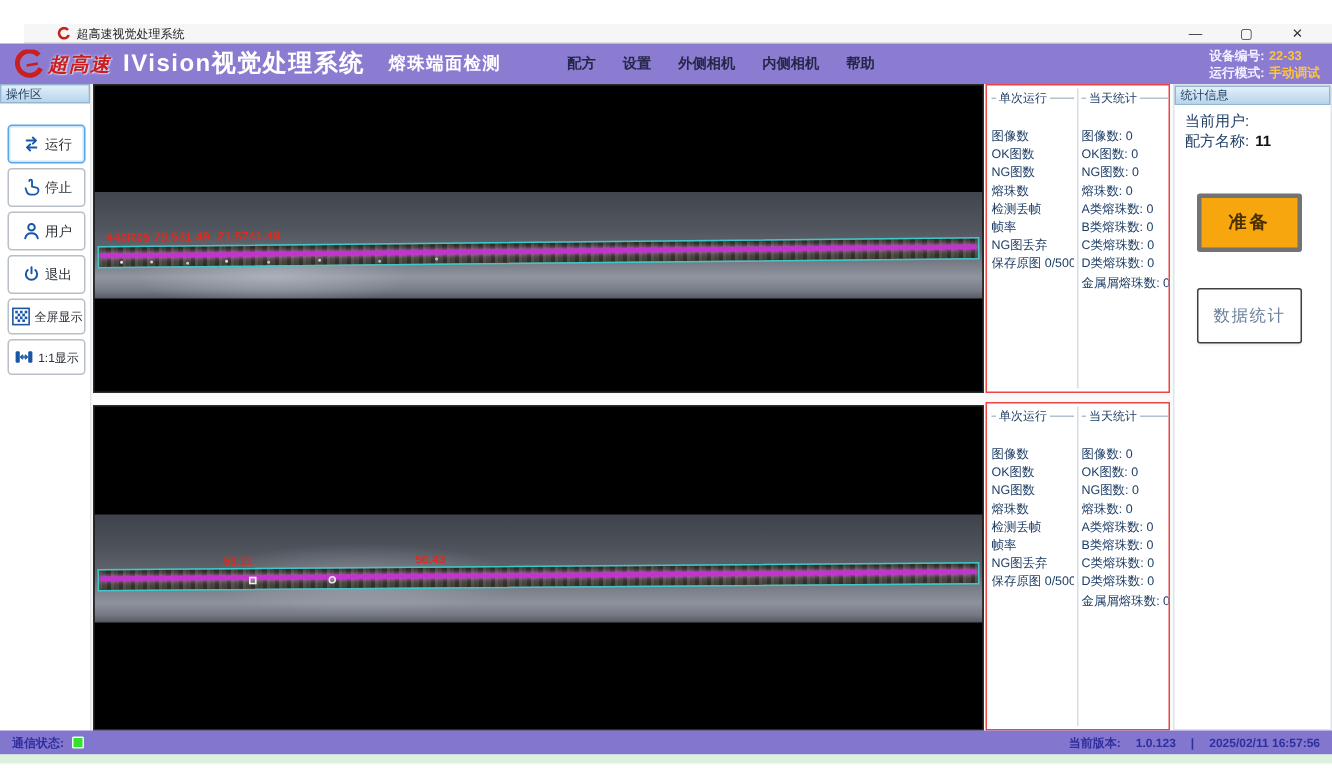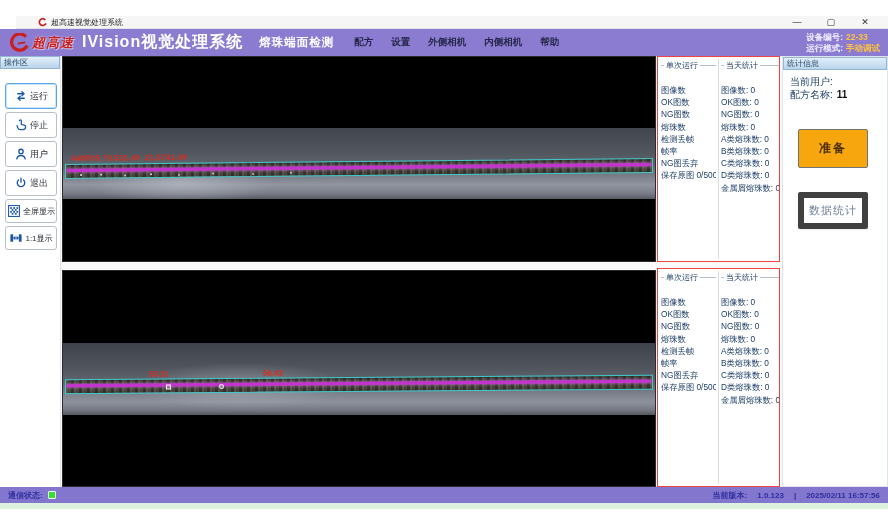--- a/index.html
+++ b/index.html
@@ -16,21 +16,21 @@
 
   
   .header { position:absolute; left:0; top:29px; width:888px; height:27px; background:#8b7cd2;
             display:flex; align-items:center; padding:0 8px; }
   .brand { display:flex; align-items:center; }
   .brand-swoosh { width:22px; height:20px; margin-right:2px; }
   .logo-text { font-size:13px; font-weight:bold; font-style:italic; color:#c91f1f;
                text-shadow:0 0 2px rgba(255,255,255,.85), 1px 1px 0 rgba(255,255,255,.4); letter-spacing:1px; }
   .app-title { margin-left:8px; font-size:16px; font-weight:bold; color:#ffffff; letter-spacing:1px; }
   .app-subtitle { margin-left:16px; font-size:11.5px; font-weight:bold; color:#fff; letter-spacing:1px; }
-  .menu { display:flex; gap:18px; margin-left:20px; }
+  .menu { display:flex; gap:18px; margin-left:44px; }
   .menu-item { font-size:9.5px; font-weight:bold; color:#26264a; cursor:default; }
   .devinfo { margin-left:auto; text-align:left; font-size:8.5px; line-height:11px; }
   .devinfo .lbl { color:#f2efff; font-weight:bold; }
   .devinfo .val { color:#ffc23c; font-weight:bold; margin-left:3px; }
 
   
   .main { position:absolute; left:0; top:56px; width:888px; height:431px; background:#fafafa; }
 
   
   .sidebar { position:absolute; left:0; top:0; width:61px; height:431px; background:#fff; border-right:1px solid #e2e6ea; }
@@ -63,21 +63,21 @@
            background:
              repeating-linear-gradient(90deg, rgba(255,255,255,.07) 0 2px, transparent 2px 5px, rgba(0,0,0,.28) 5px 8px),
              linear-gradient(180deg,#3c3a33,#565349 45%, #403e36); }
   .bead-line { position:absolute; left:1px; right:1px; top:4px; height:3px; background:#c433cf; box-shadow:0 0 3px #d86ae0; }
   .specks { position:absolute; left:14px; bottom:2px; width:2px; height:2px; border-radius:50%; background:#e8e8e8;
             box-shadow:20px 0 0 #d5d5d5, 44px 1px 0 #c8c8c8, 70px 0 0 #dcdcdc, 98px 1px 0 #bdbdbd,
                        132px 0 0 #cecece, 172px 1px 0 #b5b5b5, 210px 0 0 #c2c2c2; }
   .annot { position:absolute; font-size:8px; font-weight:bold; color:#e02a1e; white-space:pre; }
   .annot-main { left:6px; top:-10px; letter-spacing:.2px; }
   .annot-a { left:84px; top:-9px; }
-  .annot-b { left:158px; top:-9px;padding-left:40px; }
+  .annot-b { left:172px; top:-9px;padding-left:40px; }
   .mark-square { position:absolute; left:100px; top:5px; width:5px; height:5px; border:1px solid #f0f0f0; background:rgba(255,255,255,.25); }
   .mark-dot { position:absolute; left:153px; top:5px; width:5px; height:5px; border-radius:50%; border:1px solid #e8e8e8; background:rgba(255,255,255,.2); }
 
   
   .stats-panel { position:absolute; left:657px; width:123px; background:#fff; border:1px solid #ef4444; }
   .stats-top { top:0; height:206px; }
   .stats-bottom { top:212px; height:219px; }
   .stat-col { position:absolute; top:3px; bottom:2px; }
   .col-a { left:3px; width:55px; }
   .col-b { left:63px; width:58px; }
@@ -88,24 +88,24 @@
   .g-title { font-size:8px; color:#1e3e66; white-space:nowrap; }
   .rows { margin-top:14px; }
   .srow { font-size:8.3px; color:#1e3e66; height:12.2px; line-height:12.2px; white-space:nowrap; overflow:hidden; }
 
   
   .info-panel { position:absolute; left:782px; top:0; width:106px; height:431px; background:#fff; border:1px solid #e0e4e8; }
   .info-body { position:absolute; left:0; top:13px; right:0; bottom:0; padding:5px 7px; }
   .info-line { font-size:10px; color:#1e3e66; height:13px; line-height:13px; }
   .info-line .ival { color:#111; font-weight:bold; margin-left:4px; }
   .btn-prepare { position:absolute; left:15px; top:59px; width:70px; height:39px; background:#f7a60d;
-                 border:1px solid #737373; border-radius:2px; font-size:12px; color:#4a3000; font-weight:bold;
+                 border:3px solid #737373; border-radius:2px; font-size:12px; color:#4a3000; font-weight:bold;
                  display:flex; align-items:center; justify-content:center; letter-spacing:2px; cursor:default; }
   .btn-stats { position:absolute; left:15px; top:122px; width:70px; height:37px; background:#fff;
-               border:6px solid #404040; border-radius:2px; font-size:11px; color:#6a7f99;
+               border:1px solid #404040; border-radius:2px; font-size:11px; color:#6a7f99;
                display:flex; align-items:center; justify-content:center; letter-spacing:1px; cursor:default;
                box-shadow:0 1px 2px rgba(0,0,0,.08); }
 
   
   .statusbar { position:absolute; left:0; top:487px; width:888px; height:16px; background:#8376cf;
                display:flex; align-items:center; font-size:8px; color:#2f2f9e; padding:0 8px; }
   .comm-label { font-weight:bold; }
   .comm-ind { width:8px; height:8px; background:#35e02f; border:1px solid #e9ffe8; border-radius:1px; margin-left:5px; }
   .sb-right { margin-left:auto; display:flex; align-items:center; gap:10px; font-weight:bold; }
   .mint-strip { position:absolute; left:0; top:503px; width:888px; height:6px; background:#dcf2de; }

